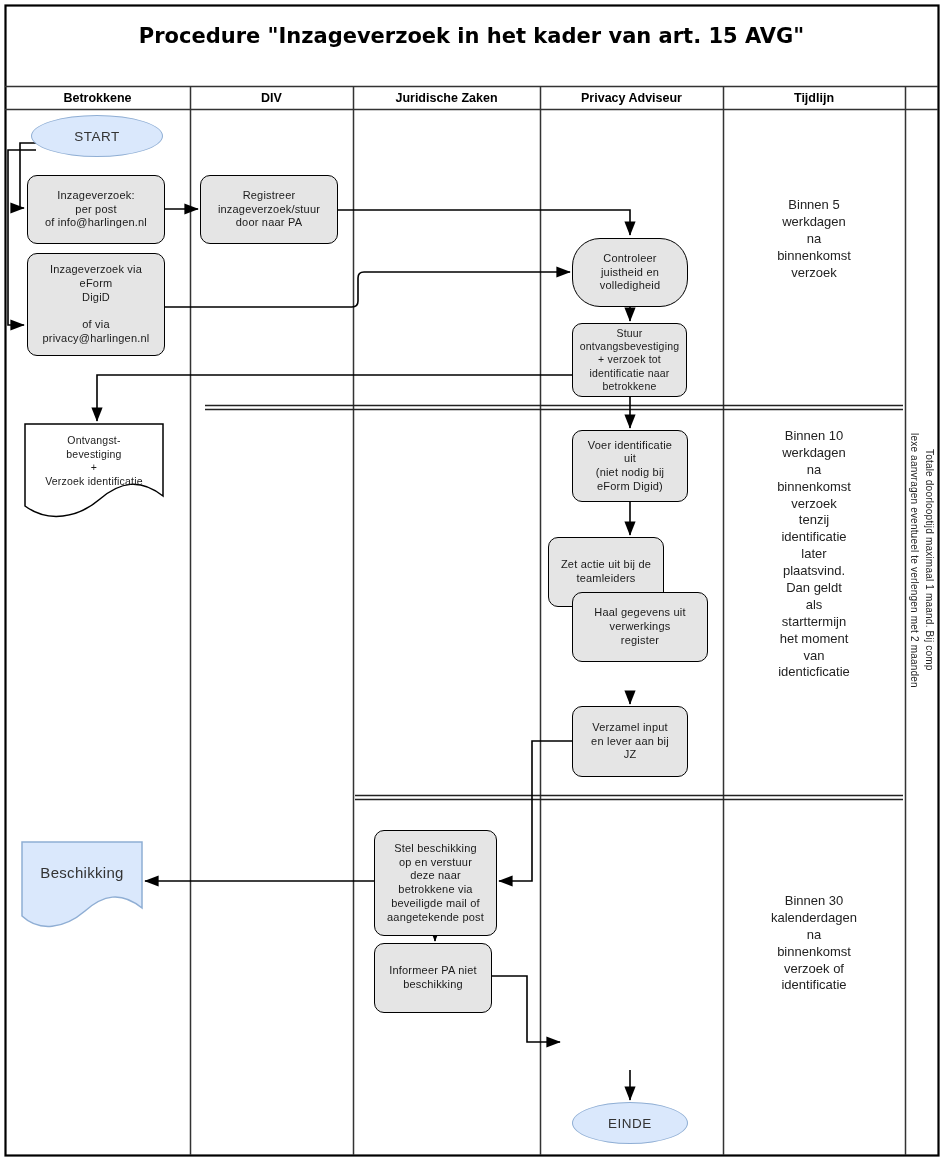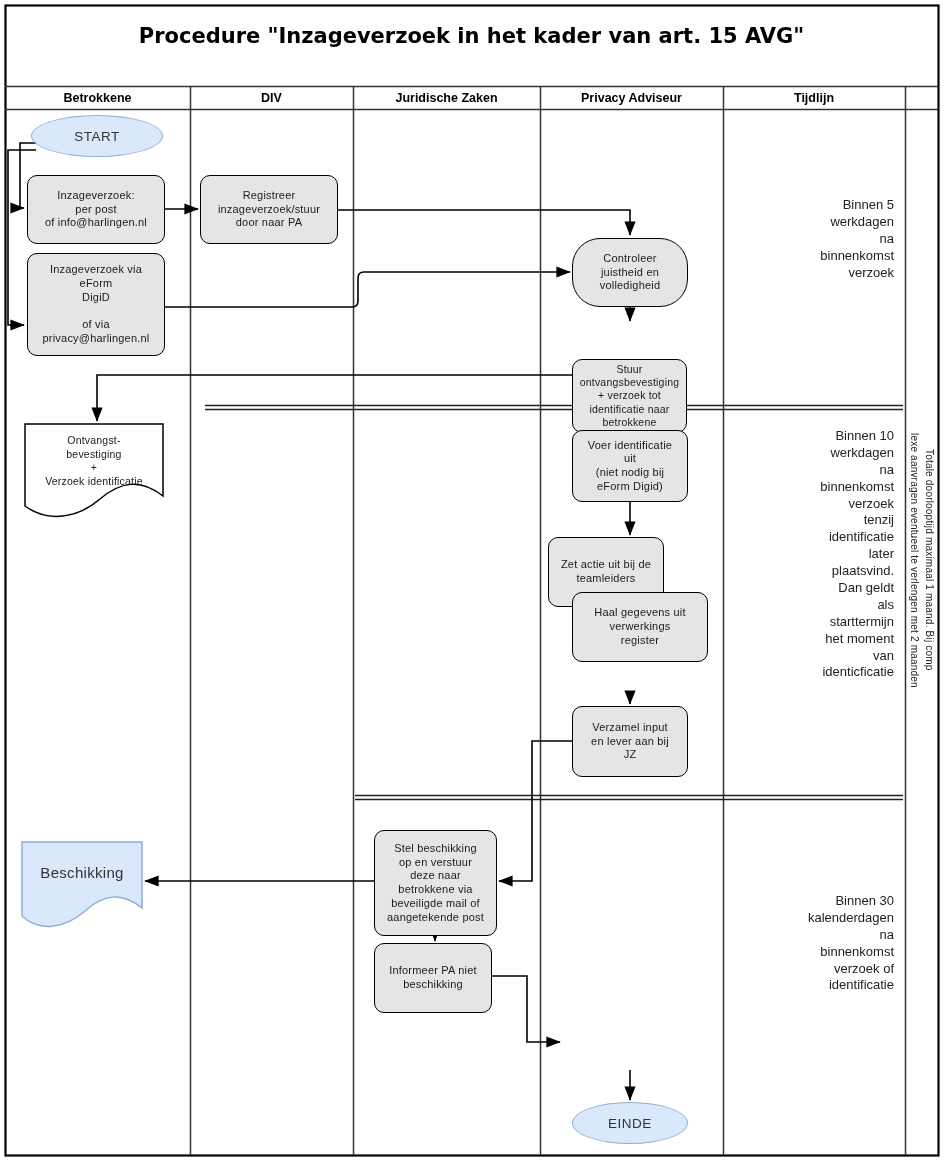--- a/index.html
+++ b/index.html
@@ -33,21 +33,21 @@
     border-radius:50%;
     display:flex;align-items:center;justify-content:center;
     font-size:13.5px;color:#333;letter-spacing:.5px;box-sizing:border-box;
   }
   .doc-label{
     text-align:center;white-space:pre-line;font-size:10.5px;
     line-height:1.3;letter-spacing:.2px;color:#1a1a1a;
   }
   .doc-label.big{font-size:15px;color:#333;letter-spacing:.3px;}
   .timeline-note{
-    width:160px;text-align:right;white-space:pre-line;
+    width:160px;text-align:center;white-space:pre-line;
     font-size:13px;line-height:1.3;color:#222;
   }
   .side-note{
     left:907px;top:330px;width:30px;height:460px;
     writing-mode:vertical-rl;text-align:center;white-space:pre-line;
     font-size:10px;line-height:1.5;color:#222;letter-spacing:.2px;
   }
 </style>
 </head>
 <body>
@@ -123,21 +123,21 @@
 DigiD
 
 of via
 privacy@harlingen.nl</div>
   <div class="abs box" style="left:200px;top:175px;width:138px;height:69px;">Registreer
 inzageverzoek/stuur
 door naar PA</div>
   <div class="abs box" style="left:572px;top:238px;width:116px;height:69px;border-radius:28px;">Controleer
 juistheid en
 volledigheid</div>
-  <div class="abs box small" style="left:572px;top:323px;width:115px;height:74px;margin-top:36px;">Stuur
+  <div class="abs box small" style="left:572px;top:323px;width:115px;height:74px;">Stuur
 ontvangsbevestiging
 + verzoek tot
 identificatie naar
 betrokkene</div>
   <div class="abs box" style="left:572px;top:430px;width:116px;height:72px;">Voer identificatie
 uit
 (niet nodig bij
 eForm Digid)</div>
   <div class="abs box" style="left:548px;top:537px;width:116px;height:70px;">Zet actie uit bij de
 teamleiders</div>

